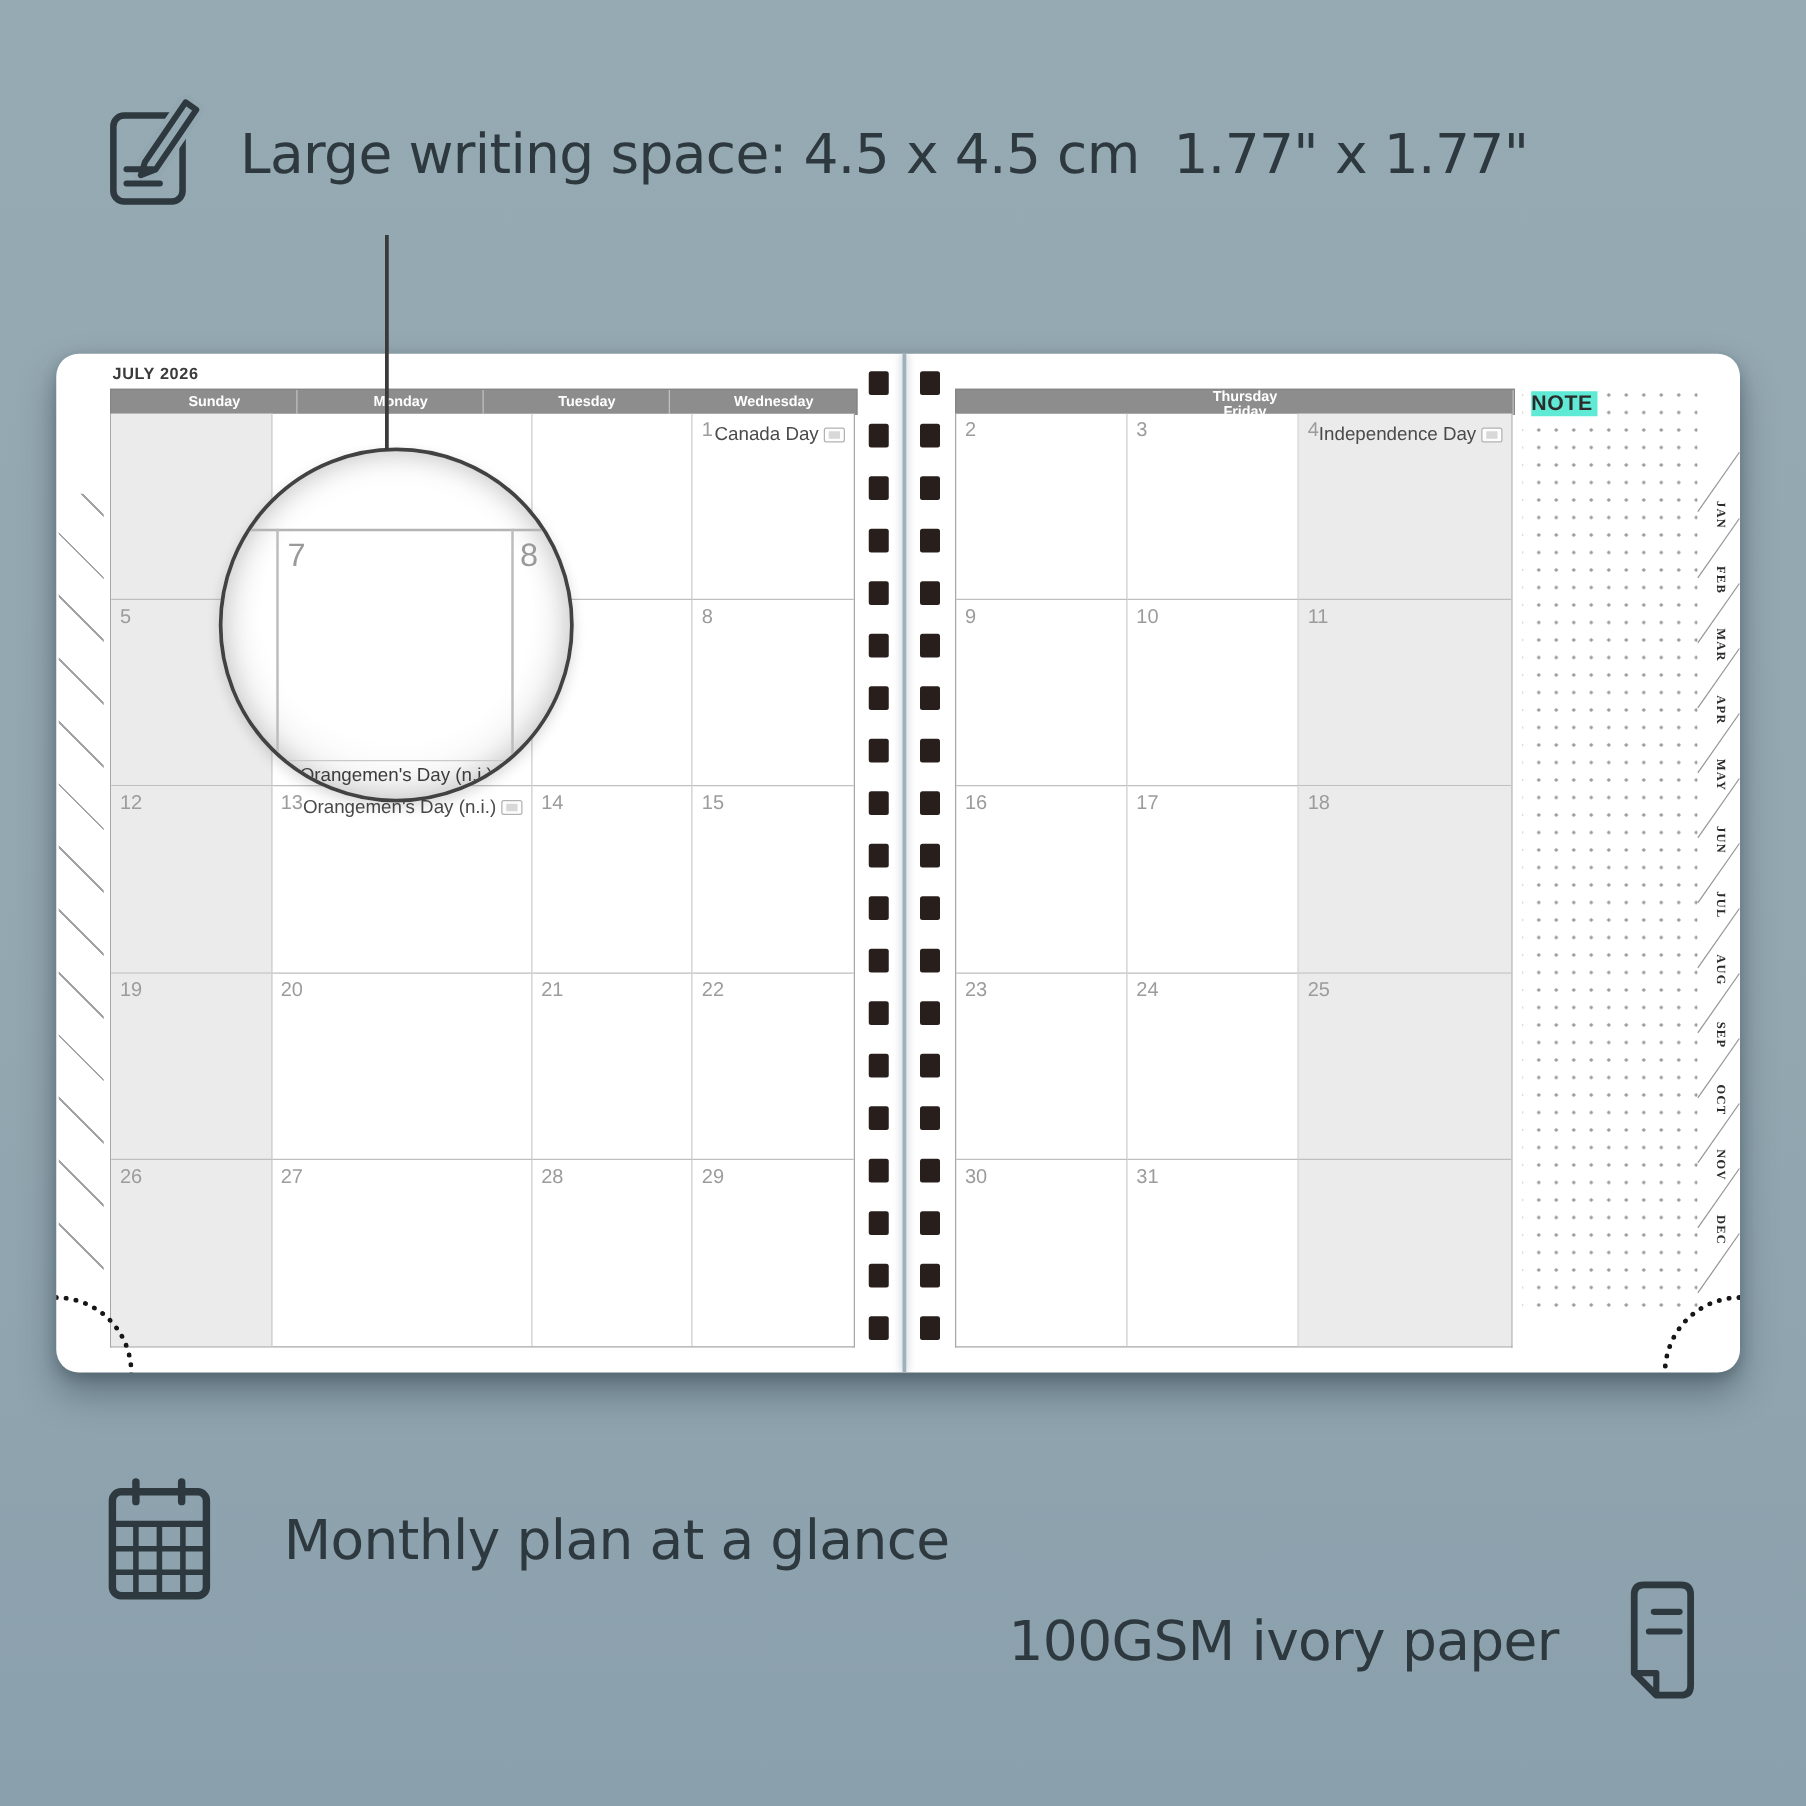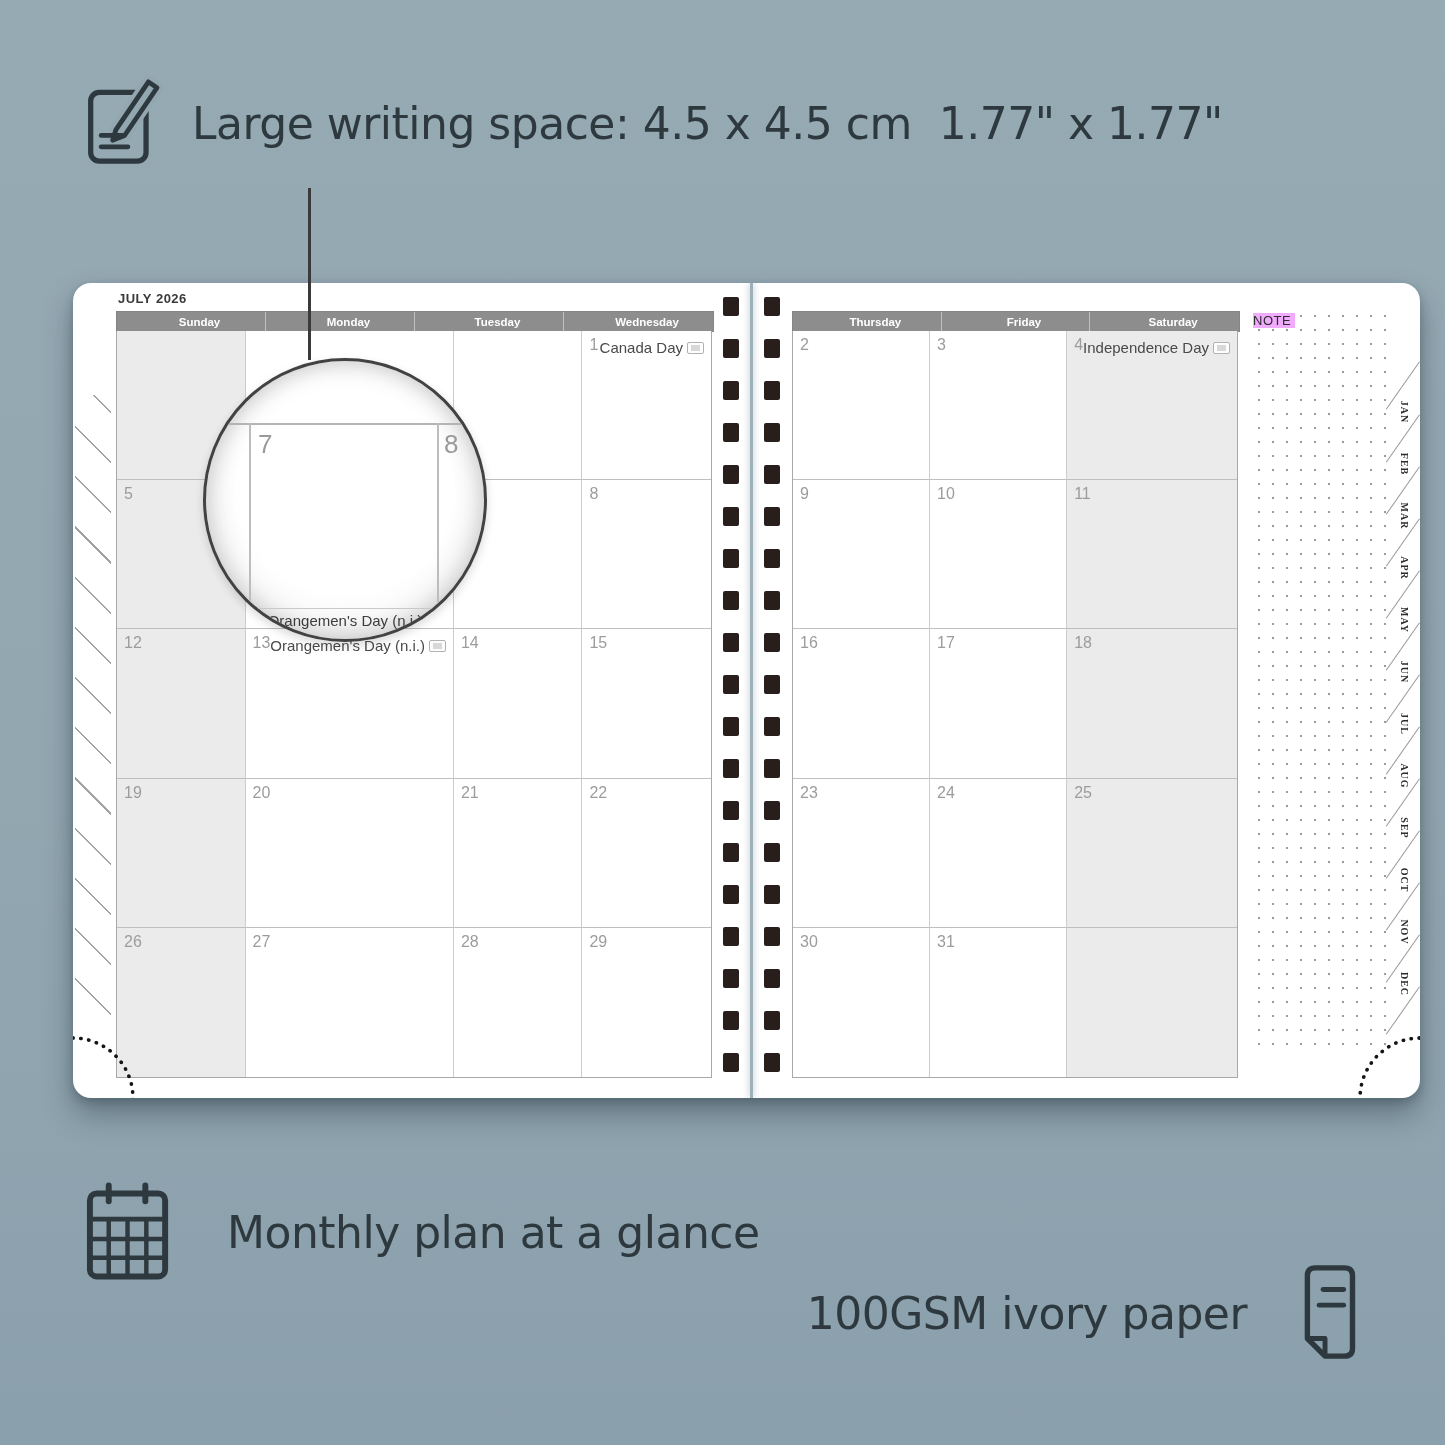--- a/index.html
+++ b/index.html
@@ -15,28 +15,27 @@
   .feature-mid{left:82px;top:1182px;gap:50px;}
   .feature-bottom{right:78px;top:1262px;gap:40px;text-align:right;}
   .feature svg{flex:none;}
   .connector{position:absolute;left:308px;top:188px;width:3px;height:172px;background:#3a3a3a;z-index:6;}
   
   .planner{
     position:absolute;left:45px;top:283px;width:1347px;height:815px;
     background:#ffffff;border-radius:18px;overflow:hidden;
     box-shadow:0 16px 30px rgba(25,42,52,.38),0 4px 10px rgba(25,42,52,.25);
     z-index:1;
-    margin-left:28px;
   }
   .hatch{position:absolute;left:2px;top:112px;width:36px;height:633px;
     background:repeating-linear-gradient(45deg,transparent 0 34px,#a3a3a3 34px 35.5px);}
   .month-title{position:absolute;left:45px;top:8px;font-size:13px;font-weight:bold;color:#3a3a3a;letter-spacing:.5px;}
   .grid-head{position:absolute;top:28px;height:19px;display:grid;background:#8d8d8d;border:1px solid #858585;}
   .grid-head.left{left:43px;width:596px;grid-template-columns:repeat(4,1fr);}
-  .grid-head.right{left:719px;width:446px;grid-template-columns:repeat(3,1fr);}
+  .grid-head.right{left:719px;width:446px;grid-template-columns:repeat(1,1fr);}
   .wd{display:flex;align-items:center;justify-content:center;color:#fff;
     font-size:11.5px;font-weight:bold;border-right:1px solid rgba(255,255,255,.45);padding-left:17px;}
   .wd:last-child{border-right:none;}
   .grid{position:absolute;top:48px;height:747px;display:grid;background:#fff;
     border:1px solid #a8a8a8;border-top:none;box-sizing:border-box;grid-auto-rows:1fr;}
   .grid.cols4{left:43px;width:596px;grid-template-columns:repeat(4,1fr);}
   .grid.cols3{left:719px;width:446px;grid-template-columns:repeat(3,1fr);}
   .cell{position:relative;border-right:1px solid #cccccc;border-bottom:1px solid #bfbfbf;
     padding:5px 7px;display:flex;align-items:flex-start;justify-content:space-between;box-sizing:border-box;}
   .cell.weekend{background:#ebebeb;}
@@ -51,21 +50,21 @@
   .flag::before{content:"";position:absolute;left:3px;right:3px;top:2px;bottom:2px;background:#d8d8d8;}
   
   .spiral{position:absolute;top:14px;display:flex;flex-direction:column;gap:23px;}
   .spiral.a{left:650px;} .spiral.b{left:691px;}
   .hole{width:16px;height:19px;background:#281f1d;border-radius:2px;flex:none;}
   .page-gap{position:absolute;left:677px;top:0;width:3px;height:100%;background:#9db1bb;box-shadow:0 0 7px rgba(60,85,97,.45);}
   
   .note-area{position:absolute;left:1173px;top:28px;width:140px;height:738px;
     background-image:radial-gradient(circle,#9b9b9b 1.1px,transparent 1.5px);
     background-size:14px 14px;background-position:6px 12px;}
-  .note-label{position:absolute;left:1180px;top:30px;font-size:13px;font-weight:normal;color:#2b2b2b;letter-spacing:.5px;background:#f0abfc;padding-right:4px;}
+  .note-label{position:absolute;left:1180px;top:30px;font-size:17px;font-weight:bold;color:#2b2b2b;letter-spacing:.5px;background:#5eead4;padding-right:4px;}
   
   .tab-strip{position:absolute;left:1314px;top:103px;width:34px;}
   .tab{position:relative;height:52px;}
   .tab::after{content:"";position:absolute;left:-13px;bottom:-1px;width:58px;height:1.3px;background:#979797;transform:rotate(-55deg);}
   .tab.first::before{content:"";position:absolute;left:-13px;top:-1px;width:58px;height:1.3px;background:#979797;transform:rotate(-55deg);}
   .tab-label{position:absolute;left:50%;top:50%;transform:translate(-50%,-50%) rotate(90deg);
     font-family:"Liberation Serif","DejaVu Serif",serif;font-size:10px;font-weight:bold;color:#2c2c2c;letter-spacing:1px;}
   
   .corner-arc{position:absolute;width:124px;height:124px;border:4px dotted #161616;border-radius:50%;box-sizing:border-box;}
   .corner-arc.bl{left:-62px;bottom:-62px;}

